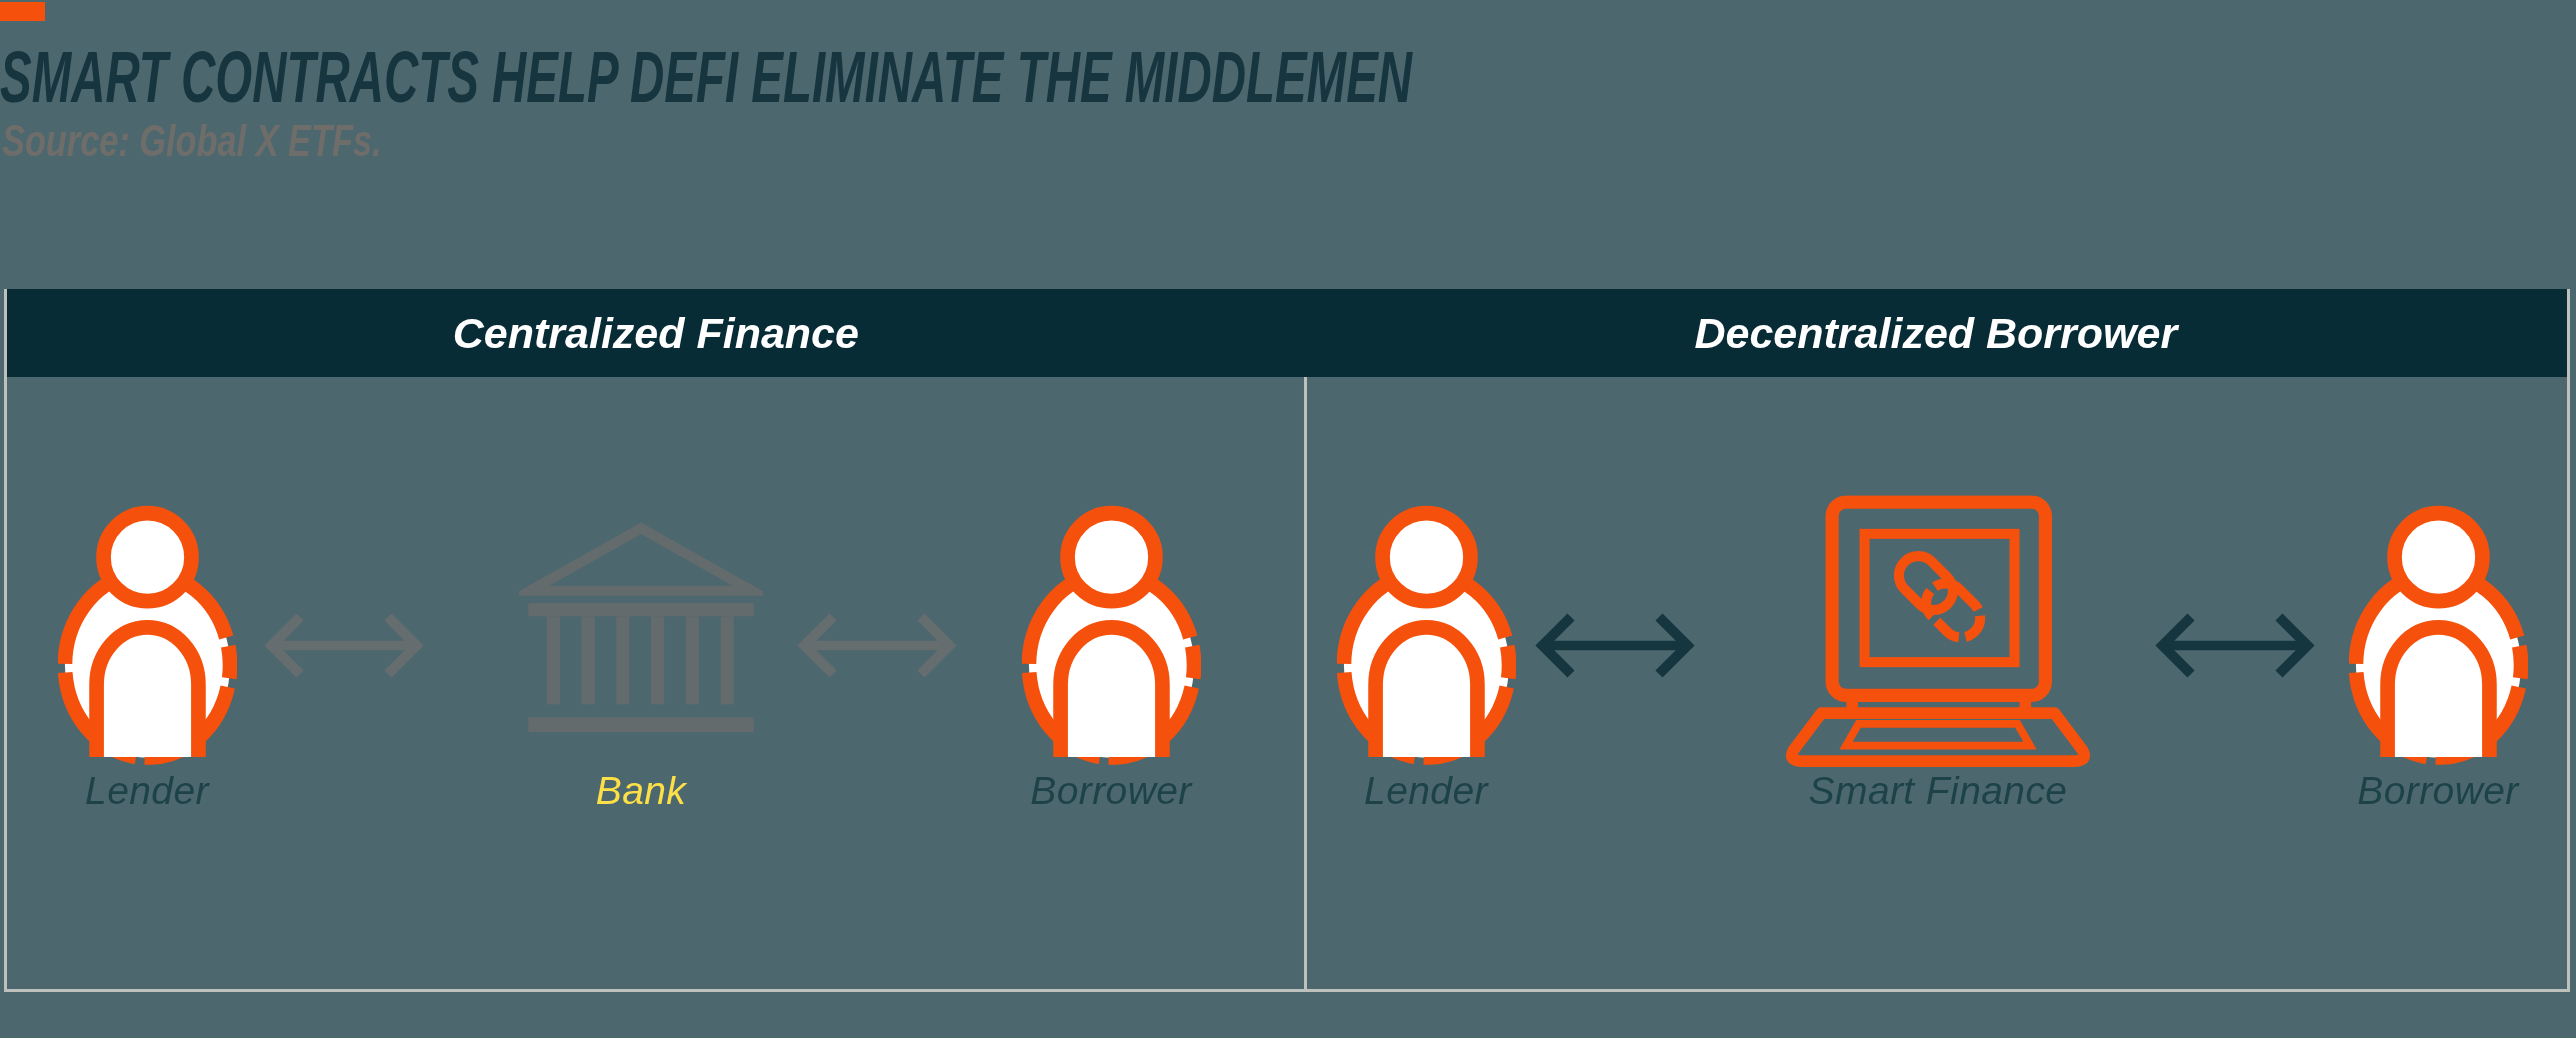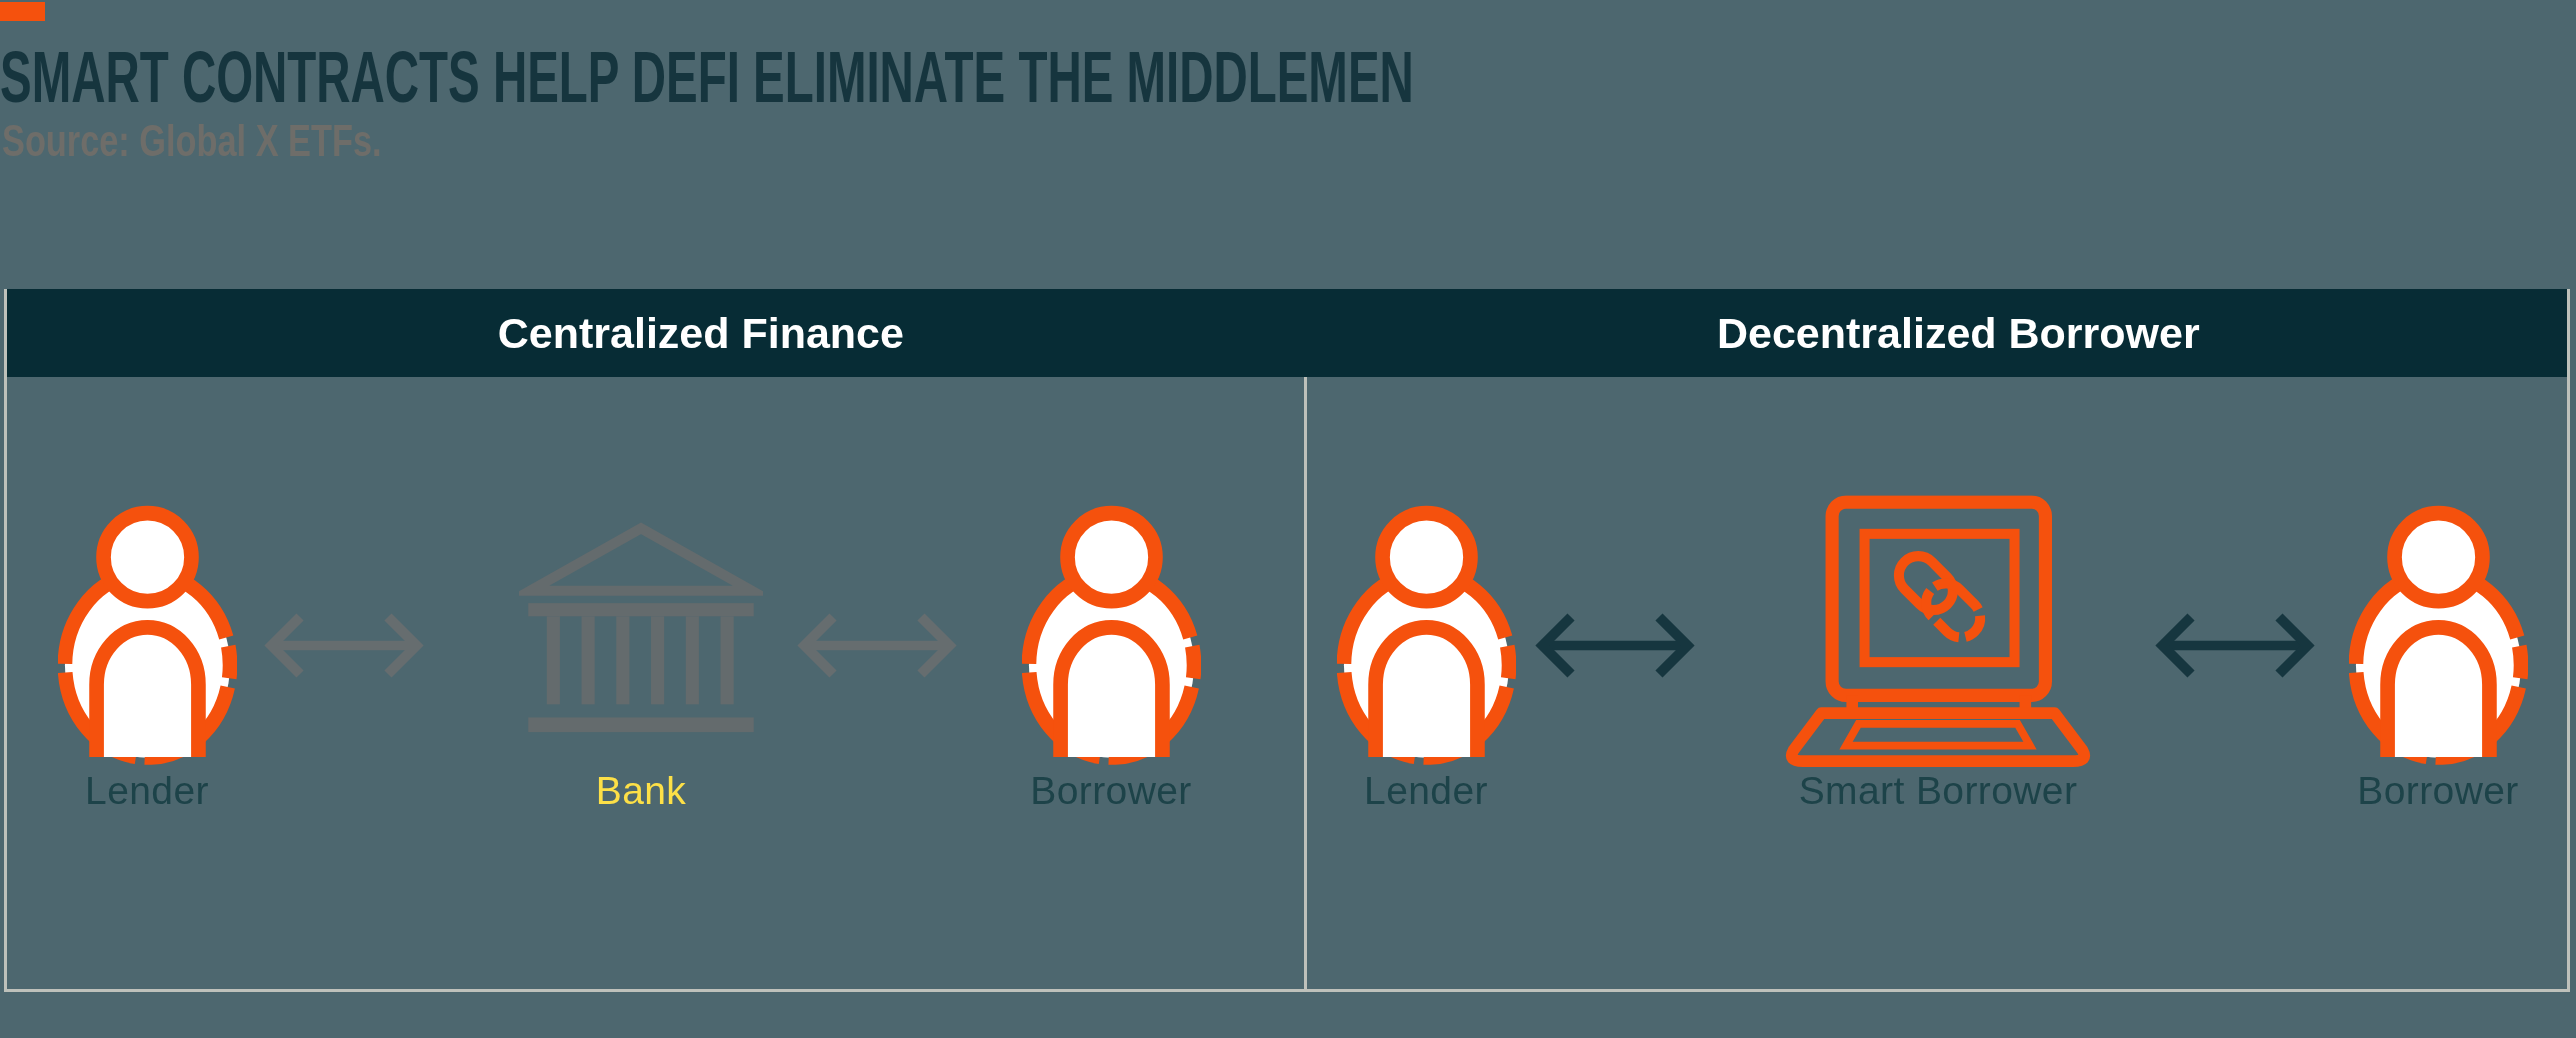--- a/index.html
+++ b/index.html
@@ -11,21 +11,21 @@
     --muted-gray:#646B6D;
     --arrow-dark:#16363F;
     --border-light:#BEC1BB;
     --white:#FFFFFF;
   }
   *{margin:0;padding:0;box-sizing:border-box;}
   html,body{background:var(--background);}
   body{font-family:"Liberation Sans","DejaVu Sans",sans-serif;}
   .stage{
     position:relative;width:2576px;height:1038px;
-    background:var(--background);overflow:hidden;
+    background:var(--background);overflow:hidden;font-style:italic;
   }
   .accent-bar{
     position:absolute;left:0;top:1.5px;width:45px;height:19.3px;
     background:var(--accent-orange);
   }
   .title{
     position:absolute;left:0;top:40px;
     font-size:73px;font-weight:bold;line-height:1.0;
     color:var(--title-text);letter-spacing:0;white-space:nowrap;
     transform:scaleX(0.65);transform-origin:left center;
@@ -41,21 +41,21 @@
     border-right:3.1px solid var(--border-light);
     border-bottom:3.1px solid var(--border-light);
   }
   .panel-header{
     display:flex;width:100%;height:88px;background:var(--header-dark);
   }
   .panel-header-cell{
     display:flex;align-items:center;justify-content:center;
     color:var(--white);font-size:43px;font-weight:bold;white-space:nowrap;
   }
-  .panel-header-cell.left{flex:0 0 50.7%;margin-left:45px;}
+  .panel-header-cell.left{flex:0 0 50.7%;}
   .panel-header-cell.right{flex:1 1 auto;}
   .panel-divider{
     position:absolute;left:1297px;top:88px;width:3.1px;height:612px;
     background:var(--border-light);
   }
   .entity{
     position:absolute;width:402px;top:499px;
     display:flex;flex-direction:column;align-items:center;
   }
   .icon-box{
@@ -188,21 +188,21 @@
   <svg class="arrow dark a3" width="162" height="71" viewBox="0 0 210 92">
       <use href="#sym-dblarrow"></use>
     </svg>
 
   <div class="entity e-d-contract">
     <div class="icon-box">
       <svg class="icon orange" width="320" height="274" viewBox="0 0 414 354">
           <use href="#sym-laptop"></use>
         </svg>
     </div>
-    <div class="entity-label">Smart Borrower</div>
+    <div class="entity-label">Smart Finance</div>
   </div>
 
   <svg class="arrow dark a4" width="162" height="71" viewBox="0 0 210 92">
       <use href="#sym-dblarrow"></use>
     </svg>
 
   <div class="entity e-d-borrower">
     <div class="icon-box">
       <svg class="icon orange" width="179" height="266" viewBox="0 0 232 344">
           <use href="#sym-person"></use>

